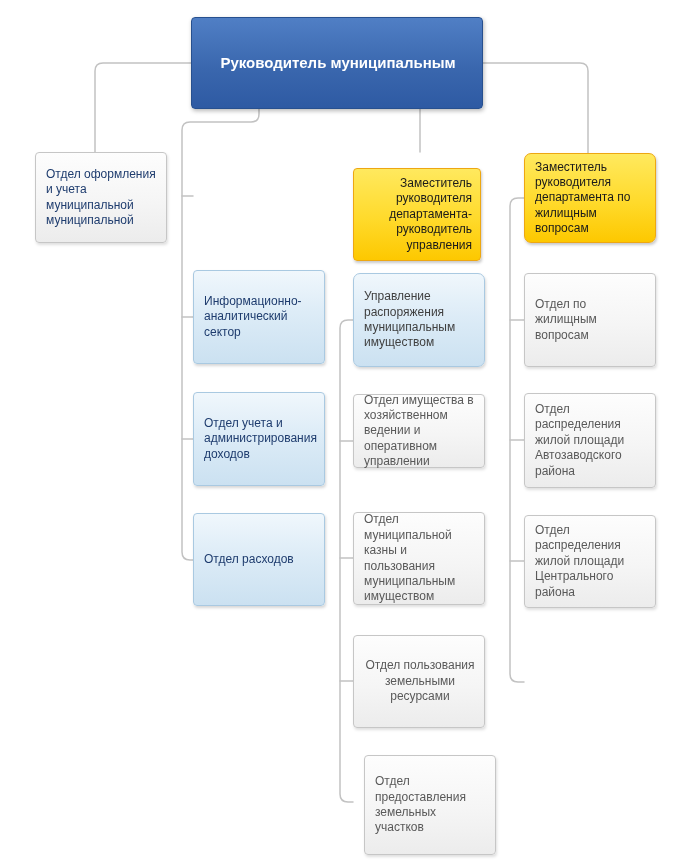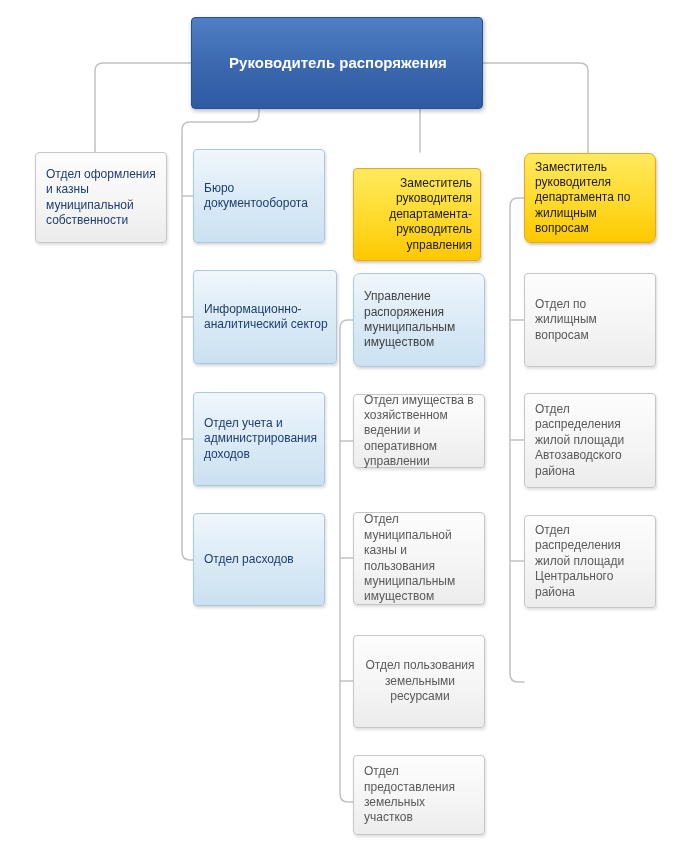--- a/index.html
+++ b/index.html
@@ -76,34 +76,33 @@
     <path d="M340 441 H353"></path>
     <path d="M340 558 H353"></path>
     <path d="M340 681 H353"></path>
 
     <path d="M524 198 H518 Q510 198 510 206 V674 Q510 682 518 682 H524"></path>
     <path d="M510 320 H524"></path>
     <path d="M510 440 H524"></path>
     <path d="M510 561 H524"></path>
   </svg>
 
-  <div class="box root" style="left:191px; top:17px; width:292px; height:92px;">Руководитель распоряжения</div>
+  <div class="box root" style="left:191px; top:17px; width:292px; height:92px;">Руководитель муниципальным</div>
 
-  <div class="box plain navy-text" style="left:35px; top:152px; width:132px; height:91px;">Отдел оформления и казны муниципальной собственности</div>
+  <div class="box plain navy-text" style="left:35px; top:152px; width:132px; height:91px;">Отдел оформления и учета муниципальной муниципальной</div>
 
-  <div class="box secondary" style="left:193px; top:149px; width:132px; height:94px;">Бюро документооборота</div>
-  <div class="box secondary" style="left:193px; top:270px; width:144px; height:94px;">Информационно-аналитический сектор</div>
+  <div class="box secondary" style="left:193px; top:270px; width:132px; height:94px;">Информационно-аналитический сектор</div>
   <div class="box secondary" style="left:193px; top:392px; width:132px; height:94px;">Отдел учета и администрирования доходов</div>
   <div class="box secondary" style="left:193px; top:513px; width:132px; height:93px;">Отдел расходов</div>
 
   <div class="box highlight" style="left:353px; top:168px; width:128px; height:93px;text-align:right;">Заместитель руководителя департамента-руководитель управления</div>
   <div class="box secondary gray-text" style="left:353px; top:273px; width:132px; height:94px;">Управление распоряжения муниципальным имуществом</div>
   <div class="box plain" style="left:353px; top:394px; width:132px; height:74px;">Отдел имущества в хозяйственном ведении и оперативном управлении</div>
   <div class="box plain" style="left:353px; top:512px; width:132px; height:93px;">Отдел муниципальной казны и пользования муниципальным имуществом</div>
   <div class="box plain" style="left:353px; top:635px; width:132px; height:93px;text-align:center;">Отдел пользования земельными ресурсами</div>
-  <div class="box plain" style="left:353px; top:755px; width:132px; height:80px;">Отдел предоставления земельных участков</div>
+  <div class="box plain" style="left:364px; top:755px; width:132px; height:100px;">Отдел предоставления земельных участков</div>
 
   <div class="box highlight" style="left:524px; top:153px; width:132px; height:90px;border-radius:7px;">Заместитель руководителя департамента по жилищным вопросам</div>
   <div class="box plain" style="left:524px; top:273px; width:132px; height:94px;">Отдел по жилищным вопросам</div>
   <div class="box plain" style="left:524px; top:393px; width:132px; height:95px;">Отдел распределения жилой площади Автозаводского района</div>
   <div class="box plain" style="left:524px; top:515px; width:132px; height:93px;">Отдел распределения жилой площади Центрального района</div>
 
 </div>
 
 </body></html>

